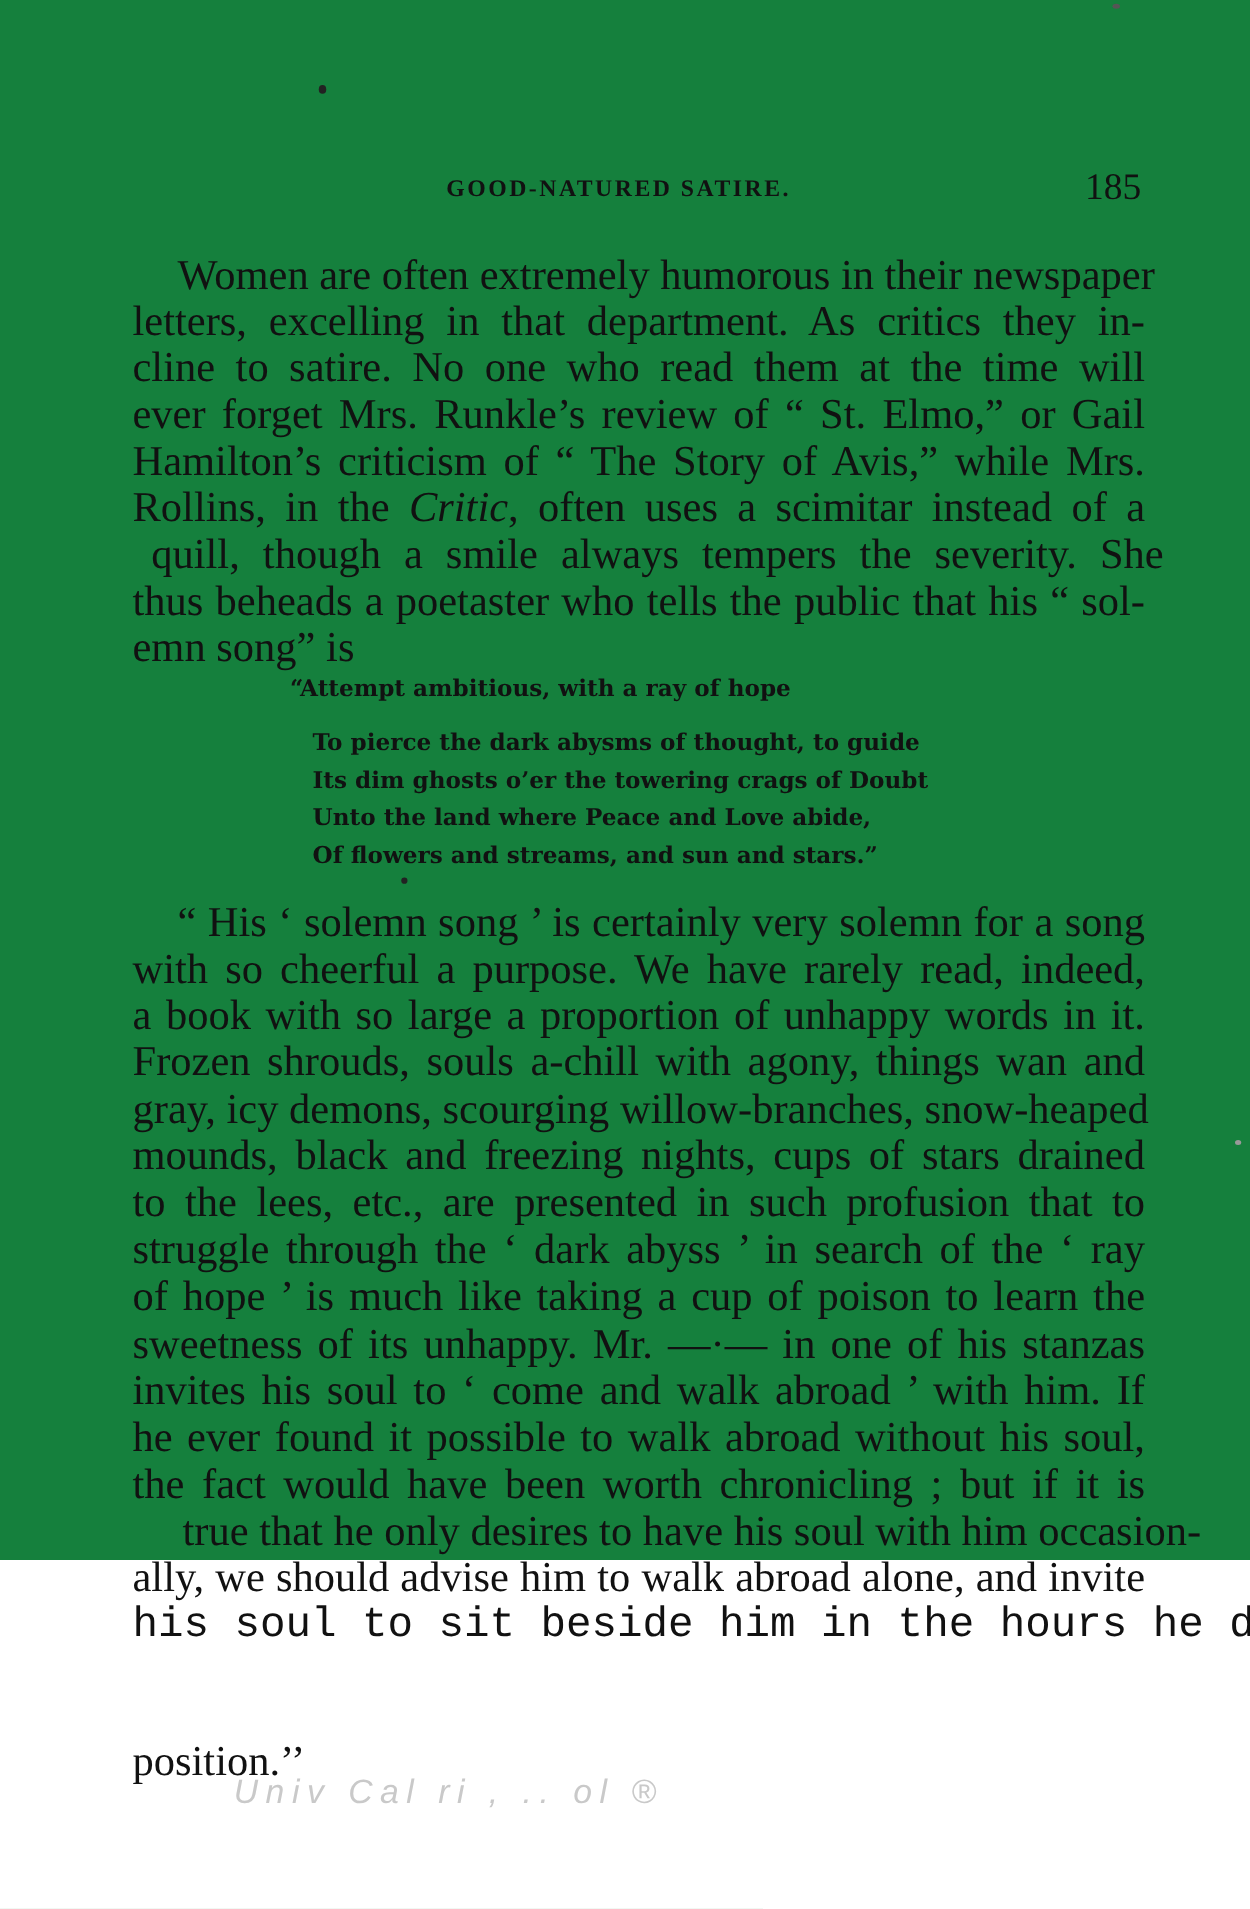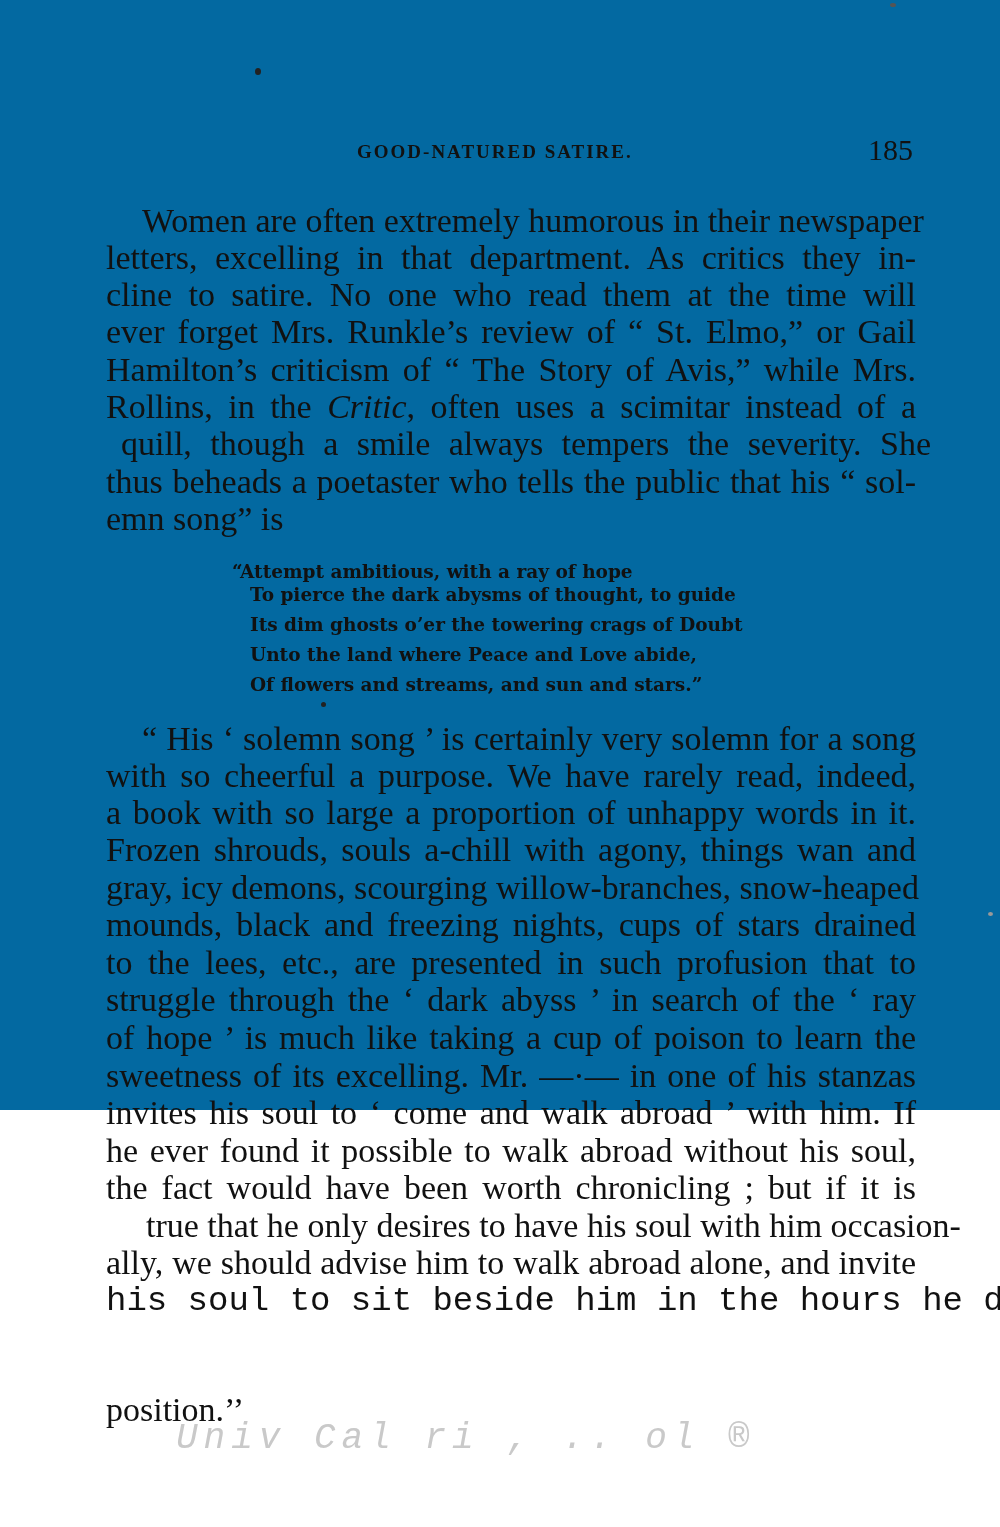--- a/index.html
+++ b/index.html
@@ -1,17 +1,17 @@
 <!DOCTYPE html>
 <html><head>
 <meta charset="utf-8">
 <style>
   html, body { margin: 0; padding: 0; background: #ffffff; }
   body { width: 1000px; height: 1527px; position: relative; overflow: hidden; color: #111; }
-  .page { position: absolute; left: 0; top: 0; width: 1000px; height: 1110px; background: #0369a1; }
+  .page { position: absolute; left: 0; top: 0; width: 1000px; height: 1248px; background: #15803d; }
   .header-title {
     position: absolute; left: 357px; top: 141px;
     font-family: "Liberation Serif", serif; font-weight: bold;
     font-size: 19px; letter-spacing: 2px; white-space: nowrap;
   }
   .page-number {
     position: absolute; left: 868px; top: 133px;
     font-family: "Liberation Serif", serif; font-size: 30px; white-space: nowrap;
   }
   .line {
@@ -24,22 +24,22 @@
   .line.last { text-align-last: left; }
   .line .ital { font-style: italic; }
   .verse {
     position: absolute; left: 232px;
     font-family: "DejaVu Serif", serif; font-weight: bold; font-size: 18.5px;
     white-space: nowrap; line-height: 30px;
   }
   .verse.inner { left: 250px; }
   .speck { position: absolute; background: #222; border-radius: 50%; }
   .stamp {
-    position: absolute; left: 176px; top: 1418px;
-    font-family: Liberation Mono, monospace; font-size: 36px; font-style: italic;
+    position: absolute; left: 187px; top: 1418px;
+    font-family: Liberation Sans, sans-serif; font-size: 27px; font-style: italic;
     color: #c9c9c9; letter-spacing: 6px; white-space: nowrap;
   }
 </style>
 </head>
 <body>
 
 <div class="page">
 
   <div class="speck" style="left:255px;top:68px;width:6px;height:7px;"></div>
   <div class="speck" style="left:890px;top:3px;width:6px;height:4px;background:#555;"></div>
@@ -53,40 +53,40 @@
     <div class="line" style="top:277px;">cline to satire.  No one who read them at the time will</div>
     <div class="line" style="top:314px;">ever forget Mrs. Runkle’s review of “ St. Elmo,” or Gail</div>
     <div class="line" style="top:352px;">Hamilton’s criticism of “ The Story of Avis,” while Mrs.</div>
     <div class="line" style="top:389px;"><span>Rollins, in the </span><span class="ital">Critic</span><span>, often uses a scimitar instead of a</span></div>
     <div class="line" style="top:426px;margin-left:15px;">quill, though a smile always tempers the severity.  She</div>
     <div class="line" style="top:464px;">thus beheads a poetaster who tells the public that his “ sol-</div>
     <div class="line last" style="top:501px;">emn song” is</div>
   </div>
 
   <div>
-    <div class="verse" style="top:557px;">“Attempt ambitious, with a ray of hope</div>
+    <div class="verse" style="top:537px;">“Attempt ambitious, with a ray of hope</div>
     <div class="verse inner" style="top:580px;">To pierce the dark abysms of thought, to guide</div>
     <div class="verse inner" style="top:610px;">Its dim ghosts o’er the towering crags of Doubt</div>
     <div class="verse inner" style="top:640px;">Unto the land where Peace and Love abide,</div>
     <div class="verse inner" style="top:670px;">Of flowers and streams, and sun and stars.”</div>
   </div>
 
   <div class="speck" style="left:321px;top:702px;width:5px;height:5px;"></div>
 
   <div>
     <div class="line indent" style="top:721px;">“ His ‘ solemn  song ’ is certainly very solemn  for a song</div>
     <div class="line" style="top:758px;">with so cheerful a purpose.  We have rarely read, indeed,</div>
     <div class="line" style="top:795px;">a book with so large a proportion of unhappy words in it.</div>
     <div class="line" style="top:832px;">Frozen shrouds, souls a-chill with agony, things wan and</div>
     <div class="line" style="top:870px;">gray, icy demons, scourging willow-branches, snow-heaped</div>
     <div class="line" style="top:907px;">mounds, black and freezing nights, cups of stars drained</div>
     <div class="line" style="top:945px;">to the lees, etc., are presented in such profusion that to</div>
     <div class="line" style="top:982px;">struggle through the ‘ dark abyss ’ in search of the ‘ ray</div>
     <div class="line" style="top:1020px;">of hope ’ is much like taking a cup of poison to learn the</div>
-    <div class="line" style="top:1058px;">sweetness of its excelling.  Mr. —·— in one of his stanzas</div>
+    <div class="line" style="top:1058px;">sweetness of its unhappy.  Mr. —·— in one of his stanzas</div>
     <div class="line" style="top:1095px;">invites his soul to ‘ come and walk abroad ’ with him.  If</div>
     <div class="line" style="top:1133px;">he ever found it possible to walk abroad without his soul,</div>
     <div class="line" style="top:1170px;">the fact would have been worth chronicling ; but if it is</div>
     <div class="line" style="top:1208px;margin-left:40px;">true that he only desires to have his soul with him occasion-</div>
     <div class="line" style="top:1245px;">ally, we should advise him to walk abroad alone, and invite</div>
     <div class="line" style="top:1283px;font-family:Liberation Mono, monospace;">his soul to sit beside him in the hours he devotes to com-</div>
     <div class="line last" style="top:1368px;margin-top:24px;">position.’’</div>
   </div>
 
   <div class="speck" style="left:988px;top:912px;width:5px;height:4px;background:#999;"></div>

